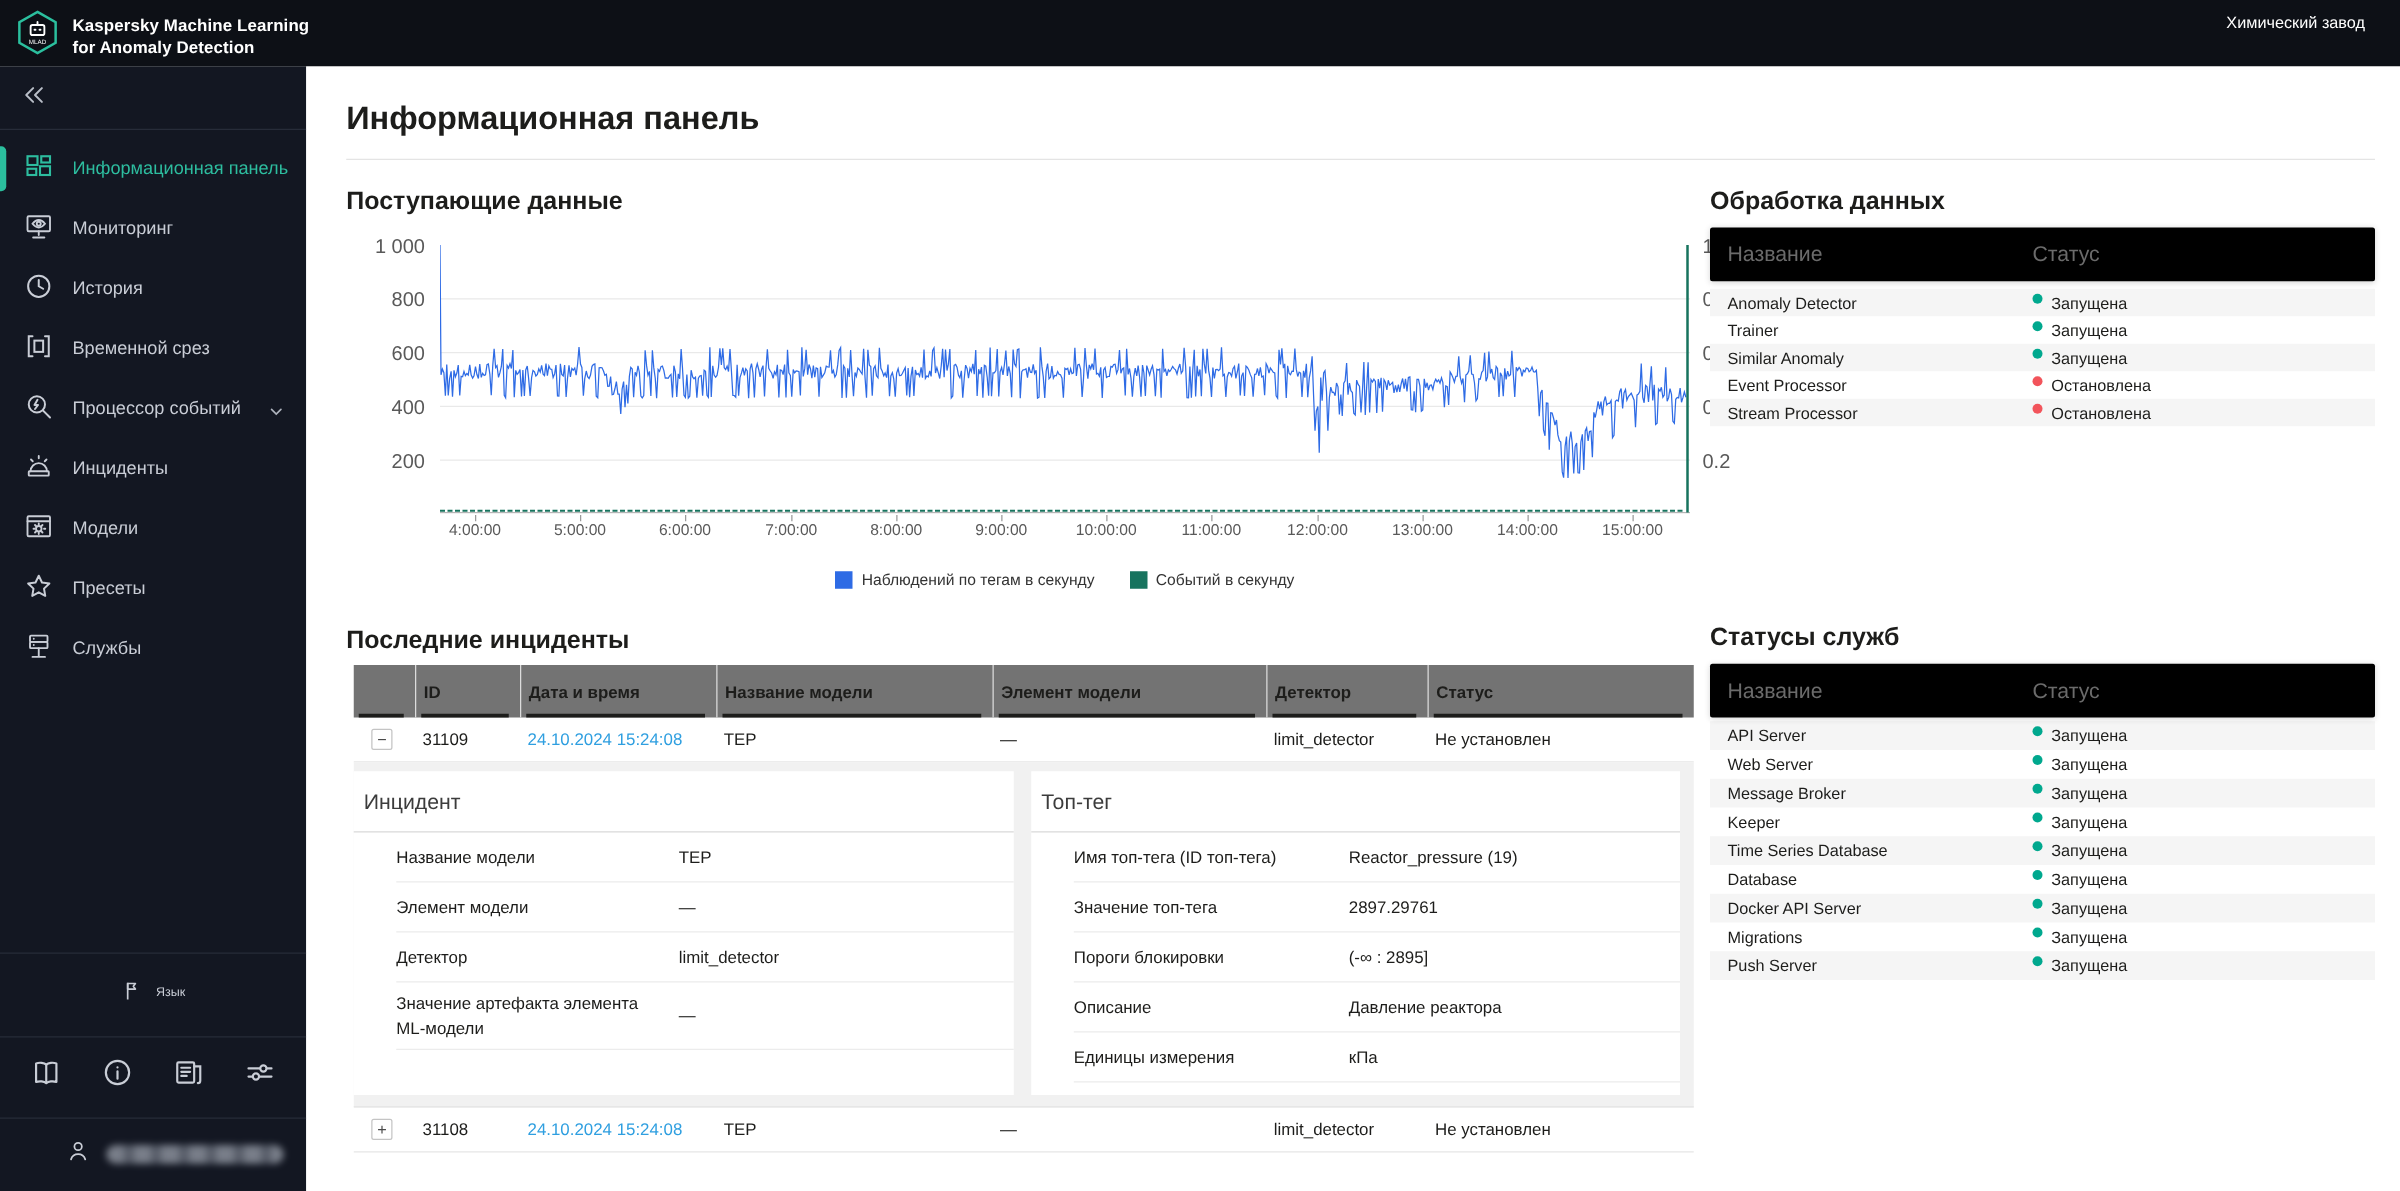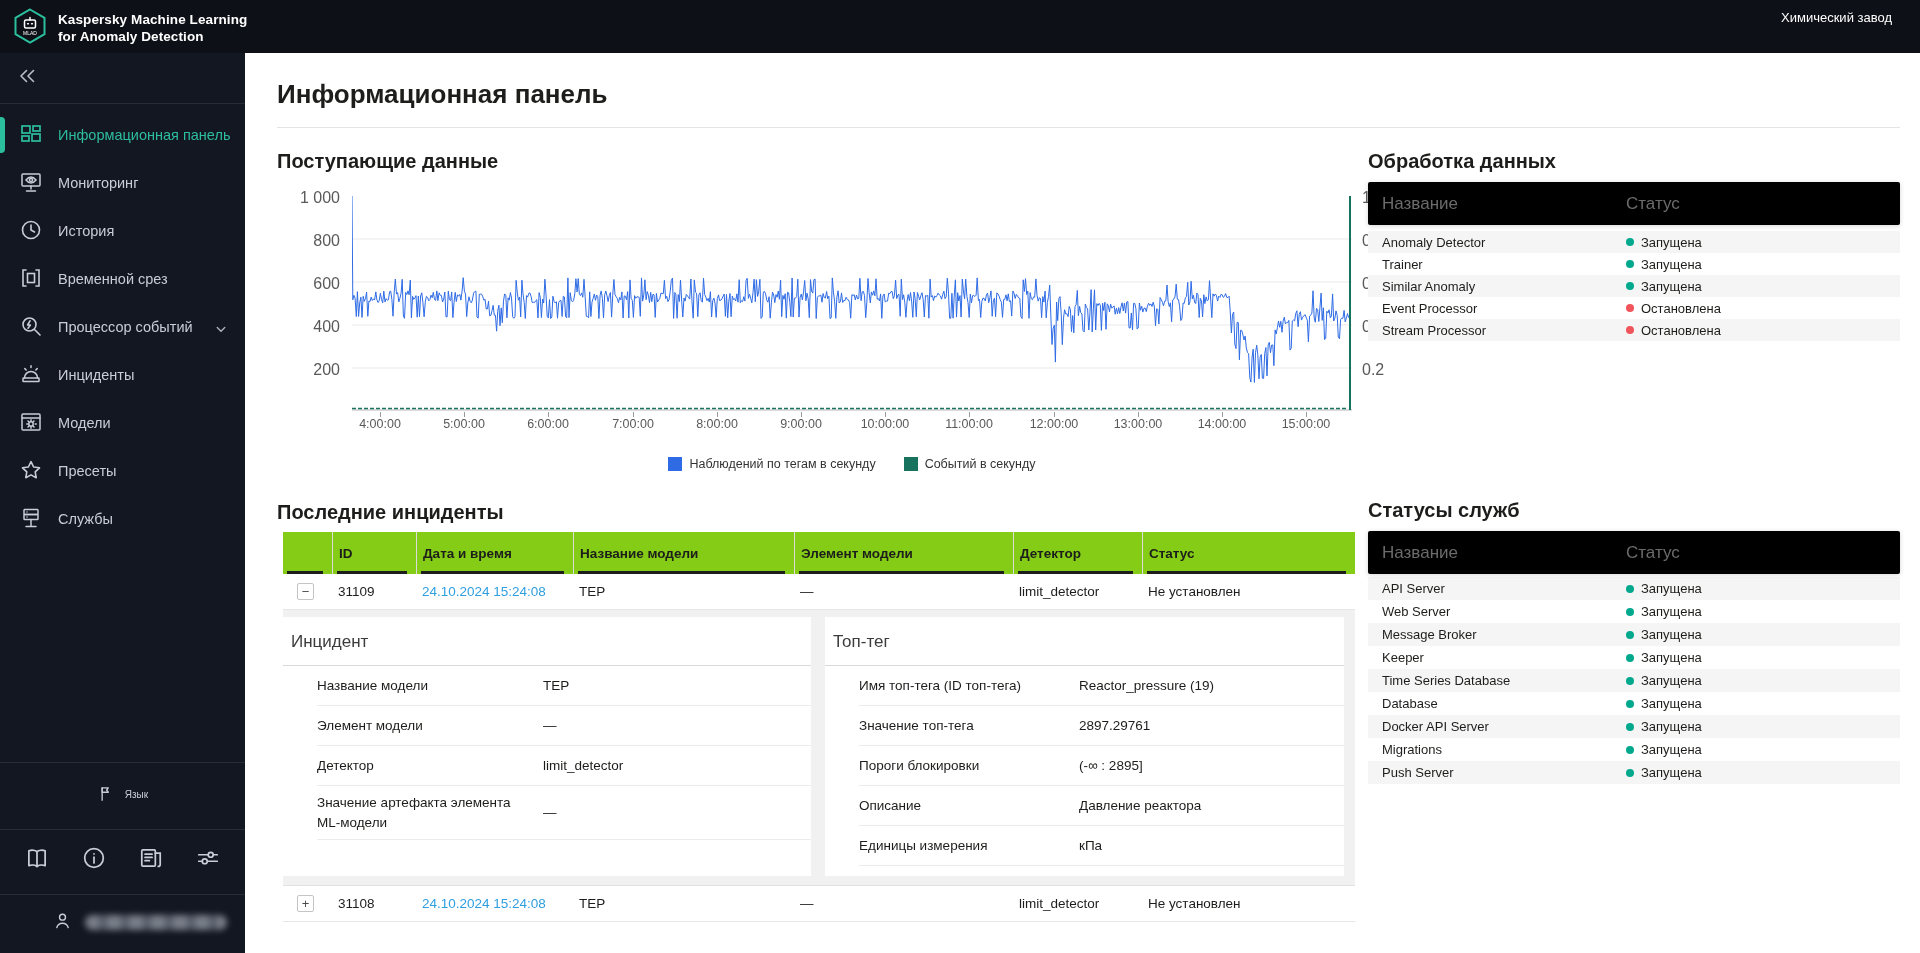--- a/index.html
+++ b/index.html
@@ -58,27 +58,27 @@
       display:grid;grid-template-columns:244px 1fr;align-items:center;padding-left:14px;
       font-size:17px;color:#6b6b6b;position:relative;z-index:2}
   .panel .rows{margin-top:6px;font-size:13px}
   #panel-services .rows{margin-top:3px}
   .srow{height:22px;display:grid;grid-template-columns:244px 1fr;align-items:center;padding-left:14px}
   #panel-services .srow{height:23px}
   .srow:nth-child(odd){background:#f5f5f5}
   .dot{display:inline-block;width:8px;height:8px;border-radius:50%;margin-right:7px}
   .dot.running{background:#00a88e}
   .dot.stopped{background:#f2545b}
-  .stat-cell{display:flex;align-items:center;color:#1d1d1b}
+  .stat-cell{display:flex;align-items:flex-start;color:#1d1d1b}
 
   
   .inc{position:absolute;left:32px;top:448px;width:1084px}
   .inc-table{margin-top:8px;margin-left:6px;width:1072px;font-size:13.5px}
   .ihead,.irow{display:grid;grid-template-columns:49px 84px 157px 221px 219px 129px 213px}
-  .ihead{background:#84cc16;height:42px}
+  .ihead{background:#737373;height:42px}
   .ihead .hc{position:relative;display:flex;align-items:center;padding-left:6px;font-weight:bold}
   .ihead .hc + .hc{border-left:1px solid #dcdcdc}
   .ihead .hc::after{content:"";position:absolute;left:4px;right:9px;bottom:0;height:3px;background:#1d1d1b}
   .irow{height:36px;align-items:center;border-bottom:1px solid #e6e6e6}
   .irow>div{padding-left:6px}
   .expander{width:17px;height:17px;border:1px solid #c4c4c4;border-radius:2px;background:#fff;
       display:flex;align-items:center;justify-content:center;font-size:13px;color:#4a4a4a;
       margin-left:8px;cursor:pointer;line-height:1}
   .date-link{color:#2f9fe0;cursor:pointer}
 

